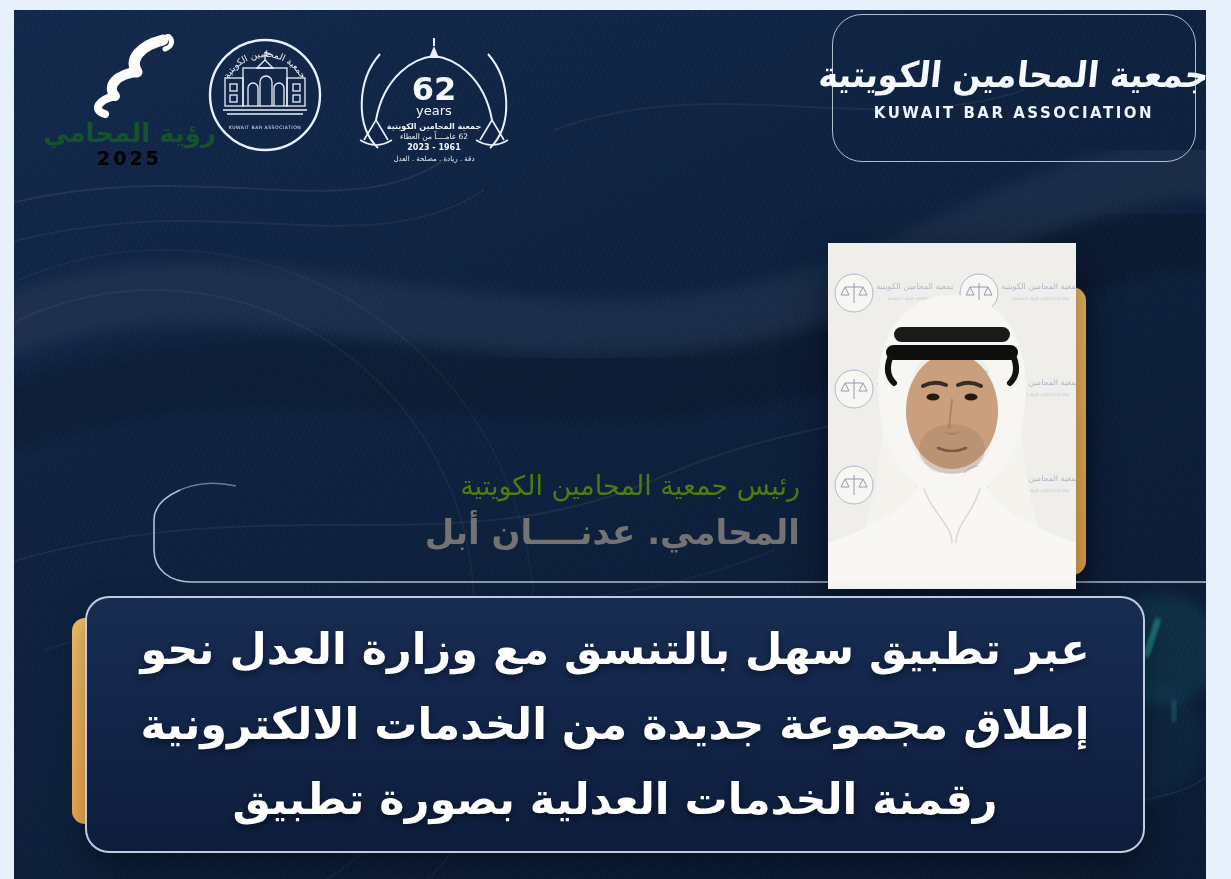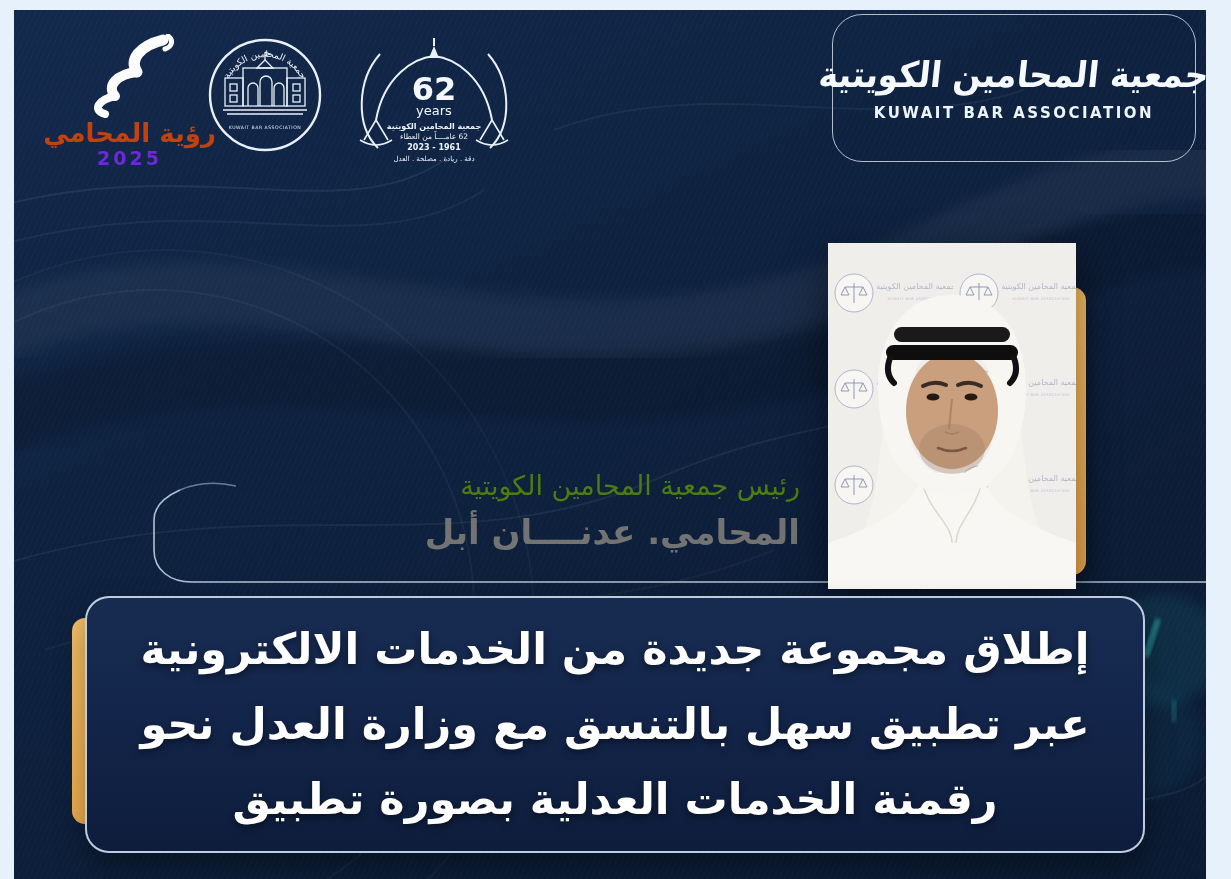--- a/index.html
+++ b/index.html
@@ -8,22 +8,22 @@
   .inner{position:absolute;left:14px;top:10px;width:1192px;height:869px;
          background:linear-gradient(155deg,#13294c 0%,#0e2240 38%,#0c1d37 70%,#0b1b33 100%);
          overflow:hidden;}
   .texture{position:absolute;left:14px;top:10px;width:1192px;height:869px;pointer-events:none;
          background:repeating-linear-gradient(115deg,rgba(255,255,255,0.02) 0 1px,transparent 1px 5px);}
   .bgfx{position:absolute;left:14px;top:10px;width:1192px;height:869px;}
 
   
   .vision-logo{position:absolute;left:42px;top:34px;width:175px;height:140px;text-align:center;color:#fff;}
   .vision-swirl{display:block;margin:0 auto;}
-  .vision-title{font-size:26px;font-weight:700;line-height:1.05;margin-top:2px;color:#c2410c;}
-  .vision-year{font-size:19px;font-weight:700;letter-spacing:3px;color:#6d28d9;}
+  .vision-title{font-size:26px;font-weight:700;line-height:1.05;margin-top:2px;color:#14532d;}
+  .vision-year{font-size:19px;font-weight:700;letter-spacing:3px;color:#000000;}
 
   
   .emblem-logo{position:absolute;left:204px;top:30px;}
   .anniv-logo{position:absolute;left:352px;top:28px;}
 
   
   .kba-frame{position:absolute;left:832px;top:14px;width:364px;height:148px;
              border:1.6px solid rgba(233,241,252,0.75);border-radius:30px;
              display:flex;flex-direction:column;align-items:center;justify-content:center;gap:10px;}
   .kba-ar{font-size:33px;font-weight:700;color:#f7fafd;transform:skewX(-6deg) scaleY(1.08);white-space:nowrap;}
@@ -193,17 +193,17 @@
     <path d="M 110,205 Q 124,211 138,205" stroke="#7c5844" stroke-width="2.6" fill="none" stroke-linecap="round"></path>
 
     <rect x="66" y="84" width="116" height="15" rx="7.5" fill="#1a1a1a"></rect>
     <rect x="58" y="102" width="132" height="15" rx="7.5" fill="#0e0e0e"></rect>
     <path d="M 62,115 C 58,126 60,134 66,140" stroke="#111" stroke-width="6" fill="none" stroke-linecap="round"></path>
     <path d="M 186,115 C 190,126 188,134 182,140" stroke="#111" stroke-width="6" fill="none" stroke-linecap="round"></path>
   </svg>
 
   <div class="gold-stripe"></div>
   <div class="banner">
+    <div class="banner-line" dir="rtl">عبر تطبيق سهل بالتنسق مع وزارة العدل نحو</div>
     <div class="banner-line" dir="rtl">إطلاق مجموعة جديدة من الخدمات الالكترونية</div>
-    <div class="banner-line" dir="rtl">عبر تطبيق سهل بالتنسق مع وزارة العدل نحو</div>
     <div class="banner-line" dir="rtl">رقمنة الخدمات العدلية بصورة تطبيق</div>
   </div>
 </div>
 
 </body></html>

